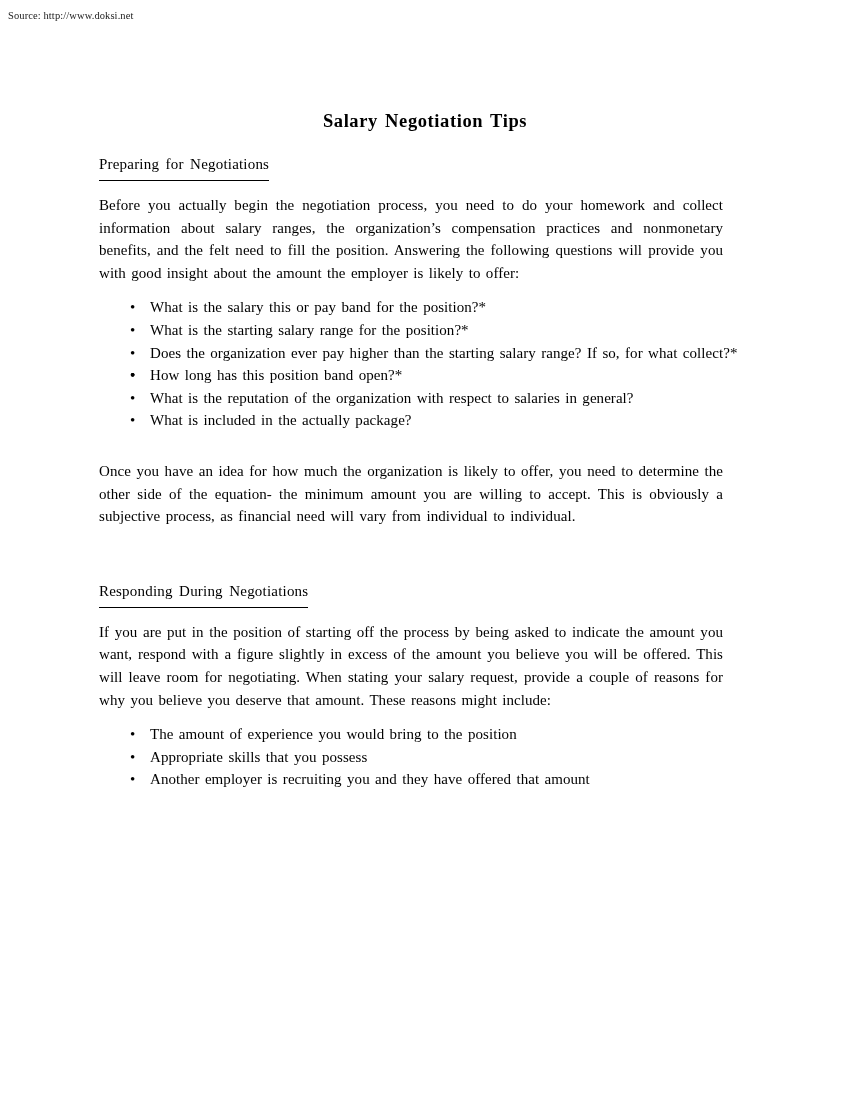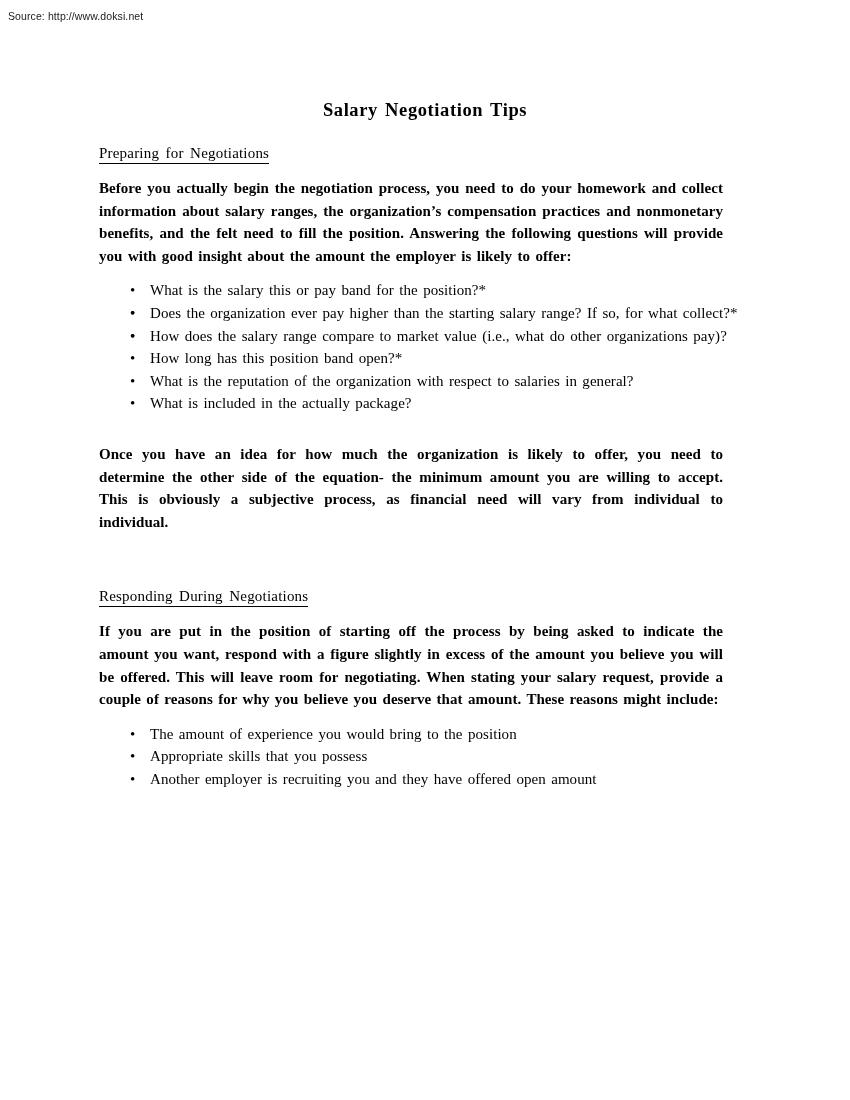--- a/index.html
+++ b/index.html
@@ -14,31 +14,31 @@
     font-family: "Liberation Serif", "DejaVu Serif", serif;
     color: #000000;
     overflow: hidden;
   }
 
   
   #source-line {
     position: absolute;
     top: 10px;
     left: 8px;
-    font-family: Liberation Sans, sans-serif;
+    font-family: Liberation Serif, serif;
     font-size: 10.5px;
     color: #1a1a1a;
     letter-spacing: 0.1px;
     white-space: nowrap;
   }
 
   
   #doc {
     position: absolute;
-    top: 0;
+    top: 11px;
     left: 0;
     width: 850px;
   }
 
   #doc-title {
     margin: 0;
     padding-top: 100px;
     text-align: center;
     font-size: 18.5px;
     font-weight: bold;
@@ -56,33 +56,32 @@
     margin: 0;
     font-size: 15px;
     font-weight: normal;
     letter-spacing: 0.2px;
     word-spacing: 2.5px;
     display: block;
   }
   h2.section-heading span.hd-text {
     display: inline-block;
     border-bottom: 1px solid #000;
-    padding-bottom: 1px;
+    padding-bottom: 7px;
   }
 
   p.para {
     margin: 0;
     font-size: 15px;
     line-height: 22.6px;
     text-align: justify;
     text-justify: inter-word;
     letter-spacing: 0.05px;
     word-spacing: 1.6px;
     hyphens: none;
-    font-weight: bold;
   }
   p.para.narrow {
     width: 624px;           
   }
   p.para.wide {
     width: 652px;           
   }
 
   ul.bullets {
     list-style: none;
@@ -138,31 +137,31 @@
 
     <div class="gap-para-list"></div>
 
     <ul class="bullets b1">
       <li>
         <span class="bullet-dot">•</span>
         <span>What is the salary  this  or pay band  for the position?*</span>
       </li>
       <li>
         <span class="bullet-dot">•</span>
+        <span>What is the starting  salary  range  for the position?*</span>
       </li>
       <li class="two-line">
         <span class="bullet-dot">•</span>
         <span>Does the organization  ever pay higher  than the starting  salary  range? If so, for what collect?*</span>
       </li>
       <li>
         <span class="bullet-dot">•</span>
       </li>
       <li class="two-line">
         <span class="bullet-dot">•</span>
-        <span>How does the salary  range  compare to market  value  (i.e., what do other  organizations pay)?</span>
       </li>
       <li>
         <span class="bullet-dot">•</span>
         <span>How long  has this position  band open?*</span>
       </li>
       <li>
         <span class="bullet-dot">•</span>
         <span>What is the reputation  of the organization  with respect to salaries  in general?</span>
       </li>
       <li>
@@ -192,18 +191,18 @@
       <li>
         <span class="bullet-dot">•</span>
         <span>The amount  of experience  you would  bring  to the position</span>
       </li>
       <li>
         <span class="bullet-dot">•</span>
         <span>Appropriate  skills  that you possess</span>
       </li>
       <li>
         <span class="bullet-dot">•</span>
-        <span>Another employer  is recruiting  you and they have offered  open amount</span>
+        <span>Another employer  is recruiting  you and they have offered  that amount</span>
       </li>
     </ul>
 
   </div>
 </div>
 
 </body></html>

